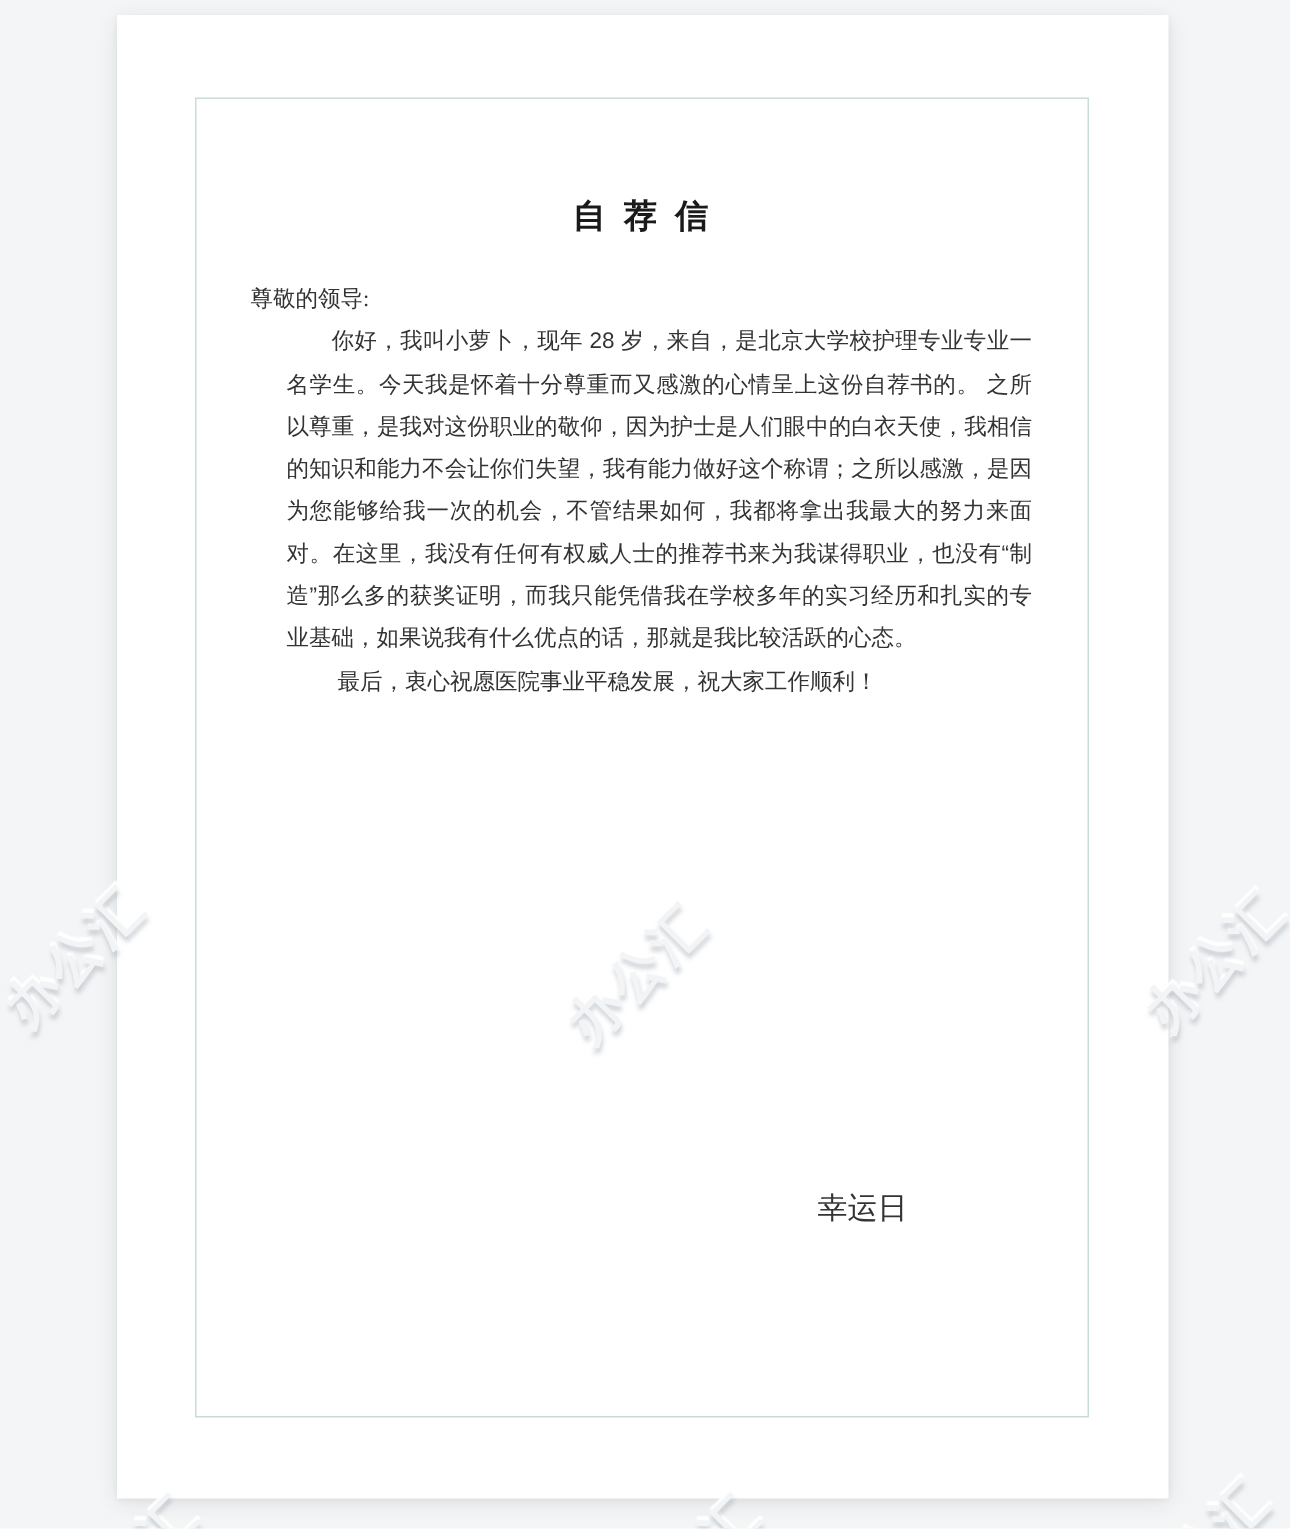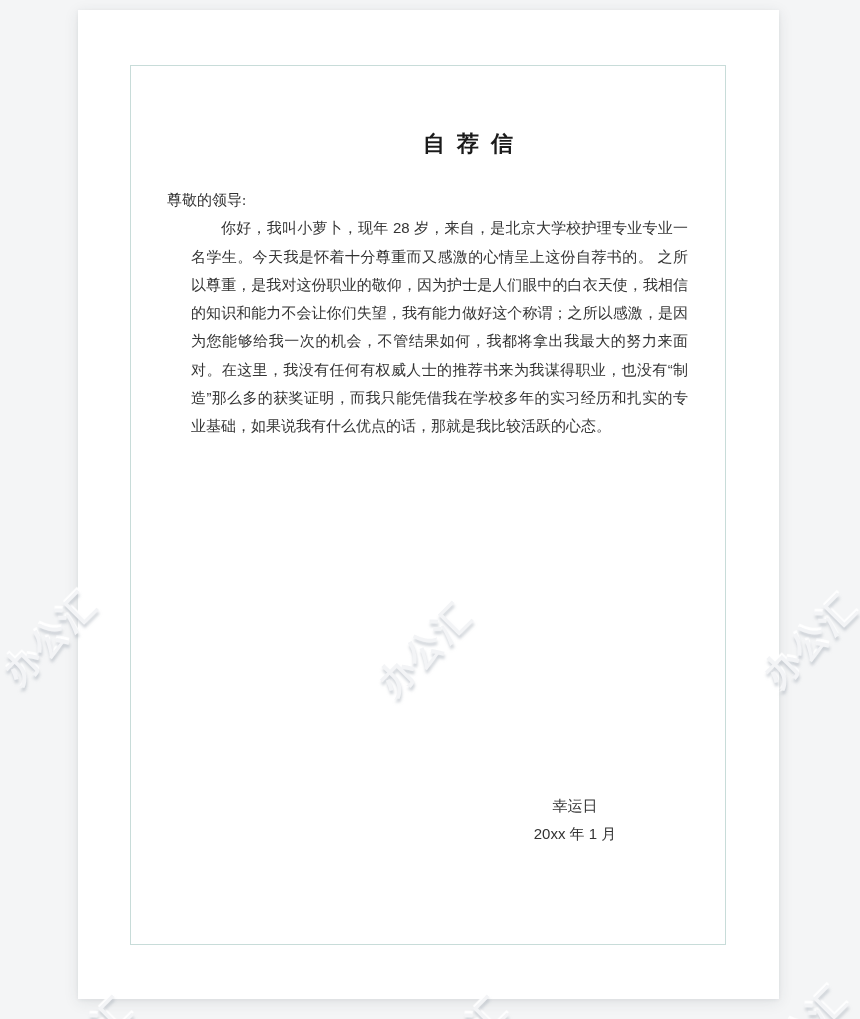--- a/index.html
+++ b/index.html
@@ -35,41 +35,40 @@
   .doc-title{
     position:absolute;
     left:0;top:121px;
     width:701px;
     text-align:center;
     font-size:22px;
     font-weight:bold;
     letter-spacing:3px;
     color:var(--title-color);
     line-height:26px;
-    padding-left:41px;
   }
   .letter-body{
     position:absolute;
     left:89px;top:176px;
     width:521px;
     font-size:15px;
     line-height:28.3px;
     color:var(--text-color);
     text-align:justify;
   }
   .salutation{margin:0 0 8px 0;font-family:Liberation Serif, serif;}
   .letter-body p{margin:0;}
   .letter-body p.indent{text-indent:30px;margin-left:24px;}
   .letter-body p.indent-wide{text-indent:58px;}
   .signature{
     position:absolute;
     left:412px;top:782px;
     width:170px;
     text-align:center;
-    font-size:15px;
+    font-size:20px;
     line-height:28.3px;
     color:var(--text-color);
   }
   .watermark-layer{
     position:absolute;inset:0;
     pointer-events:none;
     z-index:5;
   }
   .watermark{
     position:absolute;
@@ -91,25 +90,25 @@
 <div class="canvas">
 
   <div class="doc-page">
     <div class="border-frame"></div>
 
     <div class="doc-title">自 荐 信</div>
 
     <div class="letter-body">
       <p class="salutation">尊敬的领导:</p>
       <p class="indent">你好，我叫小萝卜，现年 28 岁，来自，是北京大学校护理专业专业一名学生。今天我是怀着十分尊重而又感激的心情呈上这份自荐书的。 之所以尊重，是我对这份职业的敬仰，因为护士是人们眼中的白衣天使，我相信的知识和能力不会让你们失望，我有能力做好这个称谓；之所以感激，是因为您能够给我一次的机会，不管结果如何，我都将拿出我最大的努力来面对。在这里，我没有任何有权威人士的推荐书来为我谋得职业，也没有“制造”那么多的获奖证明，而我只能凭借我在学校多年的实习经历和扎实的专业基础，如果说我有什么优点的话，那就是我比较活跃的心态。</p>
+      <p class="indent-wide">最后，衷心祝愿医院事业平稳发展，祝大家工作顺利！</p>
     </div>
 
     <div class="signature">
       <div>幸运日</div>
-      <div>20xx 年 1 月</div>
     </div>
   </div>
 
   <div class="watermark-layer">
     <div class="watermark" style="left:-20px;top:619px;">办公汇</div>
     <div class="watermark" style="left:355px;top:630px;">办公汇</div>
     <div class="watermark" style="left:740px;top:622px;">办公汇</div>
     <div class="watermark" style="left:15px;top:1024px;">办公汇</div>
     <div class="watermark" style="left:390px;top:1024px;">办公汇</div>
     <div class="watermark" style="left:730px;top:1014px;">办公汇</div>

